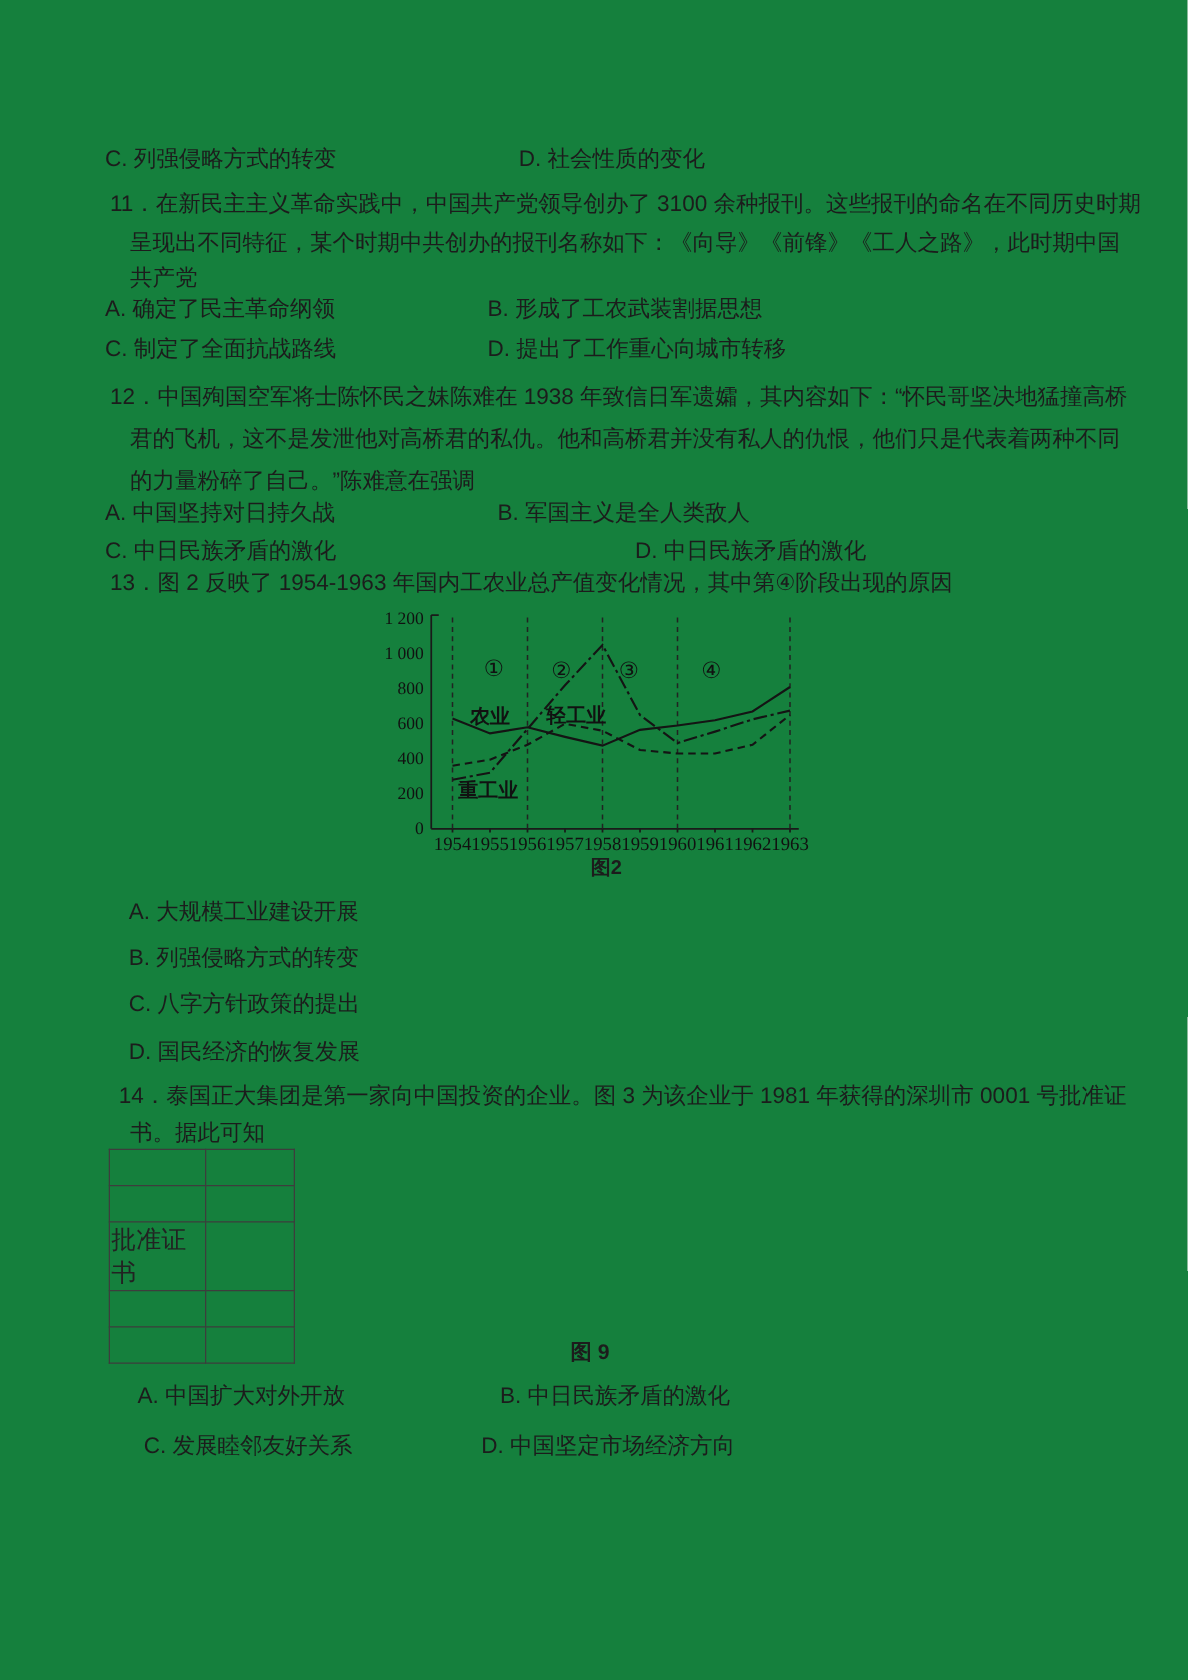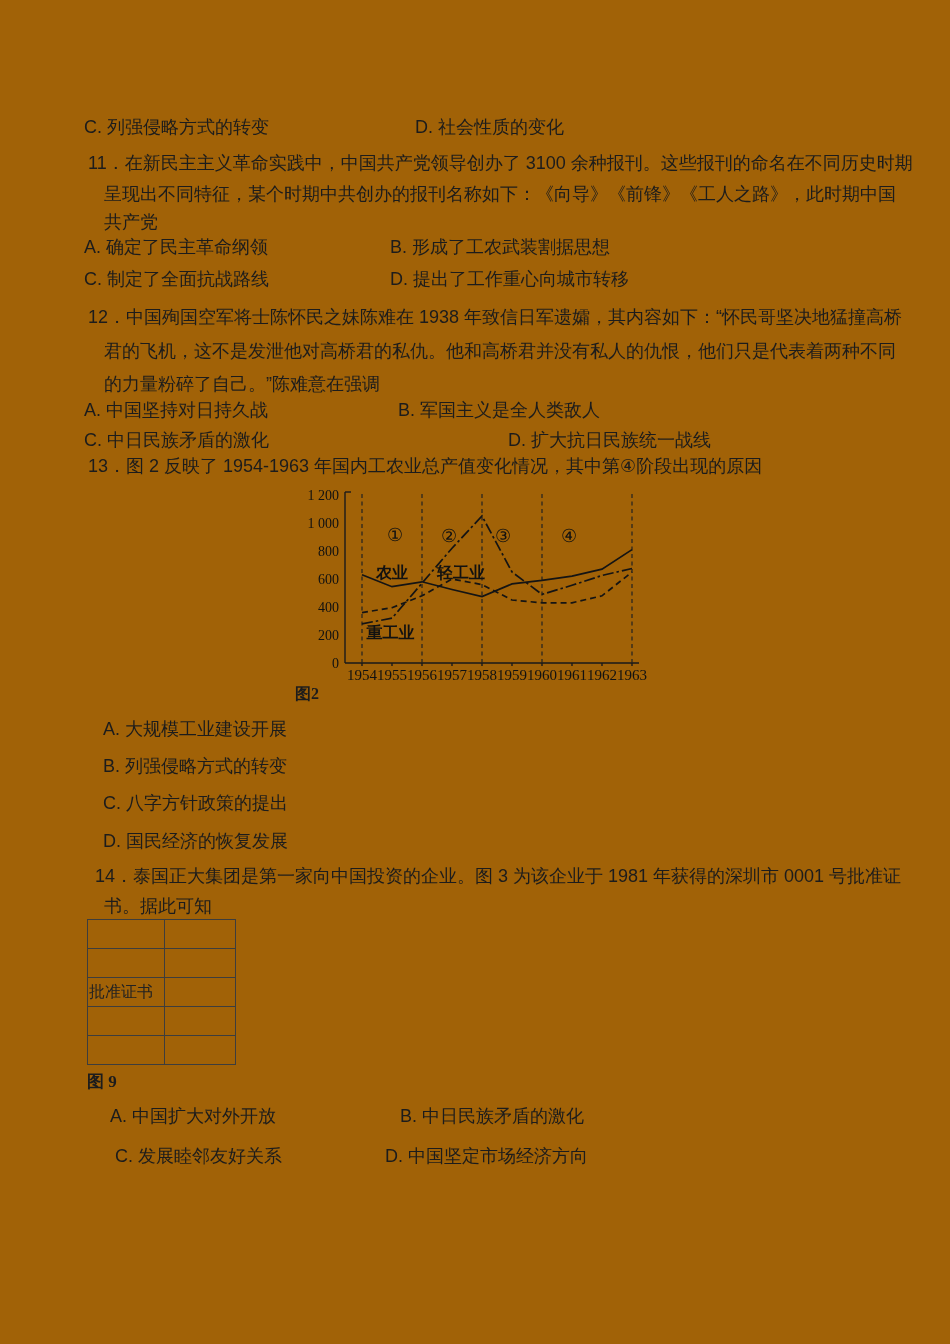--- a/index.html
+++ b/index.html
@@ -1,23 +1,23 @@
 <!DOCTYPE html>
 <html><head>
 <meta charset="utf-8">
 <style>
   html,body{margin:0;padding:0;background:#e8e8e8;}
-  .page{position:relative;width:950px;height:1344px;background:#a16207;margin:0 auto;
+  .page{position:relative;width:950px;height:1344px;background:#15803d;margin:0 auto;
         font-family:"Liberation Sans","DejaVu Sans",sans-serif;color:#1c1c1c;overflow:hidden;}
   .t{position:absolute;font-size:18px;line-height:22px;white-space:nowrap;}
-  .caption{position:absolute;font-weight:bold;font-size:17px;text-align:left;font-family:Liberation Serif, serif;}
+  .caption{position:absolute;font-weight:bold;font-size:17px;text-align:center;}
   
   .fig3{position:absolute;left:87px;top:919px;}
   .fig3 table{border-collapse:collapse;}
-  .fig3 td{border:1.6px solid #3d3d3d;height:28px;padding:0 1px;font-size:16px;color:#222;}
+  .fig3 td{border:1.6px solid #3d3d3d;height:28px;padding:0 1px;font-size:20px;color:#222;}
   .fig3 td.c1{width:74px;}
   .fig3 td.c2{width:68px;}
   
   .fig2{position:absolute;left:295px;top:482px;width:380px;height:205px;}
   .fig2 svg{display:block;}
   .ax{stroke:#1a1a1a;stroke-width:1.4;}
   .stage{stroke:#222;stroke-width:1.2;stroke-dasharray:4,3.5;}
   .ser{fill:none;stroke:#141414;stroke-width:1.7;}
   .fig2 text{fill:#111;font-family:"Liberation Serif","DejaVu Serif",serif;}
   .xtick{font-size:15px;text-anchor:middle;}
@@ -40,21 +40,21 @@
   <div class="t" style="left:390px;top:236px">B. 形成了工农武装割据思想</div>
   <div class="t" style="left:84px;top:268px">C. 制定了全面抗战路线</div>
   <div class="t" style="left:390px;top:268px">D. 提出了工作重心向城市转移</div>
 
   <div class="t" style="left:88px;top:306px">12．中国殉国空军将士陈怀民之妹陈难在 1938 年致信日军遗孀，其内容如下：“怀民哥坚决地猛撞高桥</div>
   <div class="t" style="left:104px;top:340px">君的飞机，这不是发泄他对高桥君的私仇。他和高桥君并没有私人的仇恨，他们只是代表着两种不同</div>
   <div class="t" style="left:104px;top:373px">的力量粉碎了自己。”陈难意在强调</div>
   <div class="t" style="left:84px;top:399px">A. 中国坚持对日持久战</div>
   <div class="t" style="left:398px;top:399px">B. 军国主义是全人类敌人</div>
   <div class="t" style="left:84px;top:429px">C. 中日民族矛盾的激化</div>
-  <div class="t" style="left:508px;top:429px">D. 扩大抗日民族统一战线</div>
+  <div class="t" style="left:508px;top:429px">D. 中日民族矛盾的激化</div>
 
   <div class="t" style="left:88px;top:455px">13．图 2 反映了 1954-1963 年国内工农业总产值变化情况，其中第④阶段出现的原因</div>
 
   <div class="fig2">
     <svg id="fig2-svg" width="380" height="205" viewBox="0 0 380 205">
         <line x1="50" y1="181" x2="344" y2="181" class="ax"></line>
         <line x1="50" y1="181" x2="50" y2="10" class="ax"></line>
         <line x1="50" y1="10" x2="56" y2="10" class="ax"></line>
         <text x="44" y="185.5" class="ytick">0</text>
         <text x="44" y="157.5" class="ytick">200</text>

